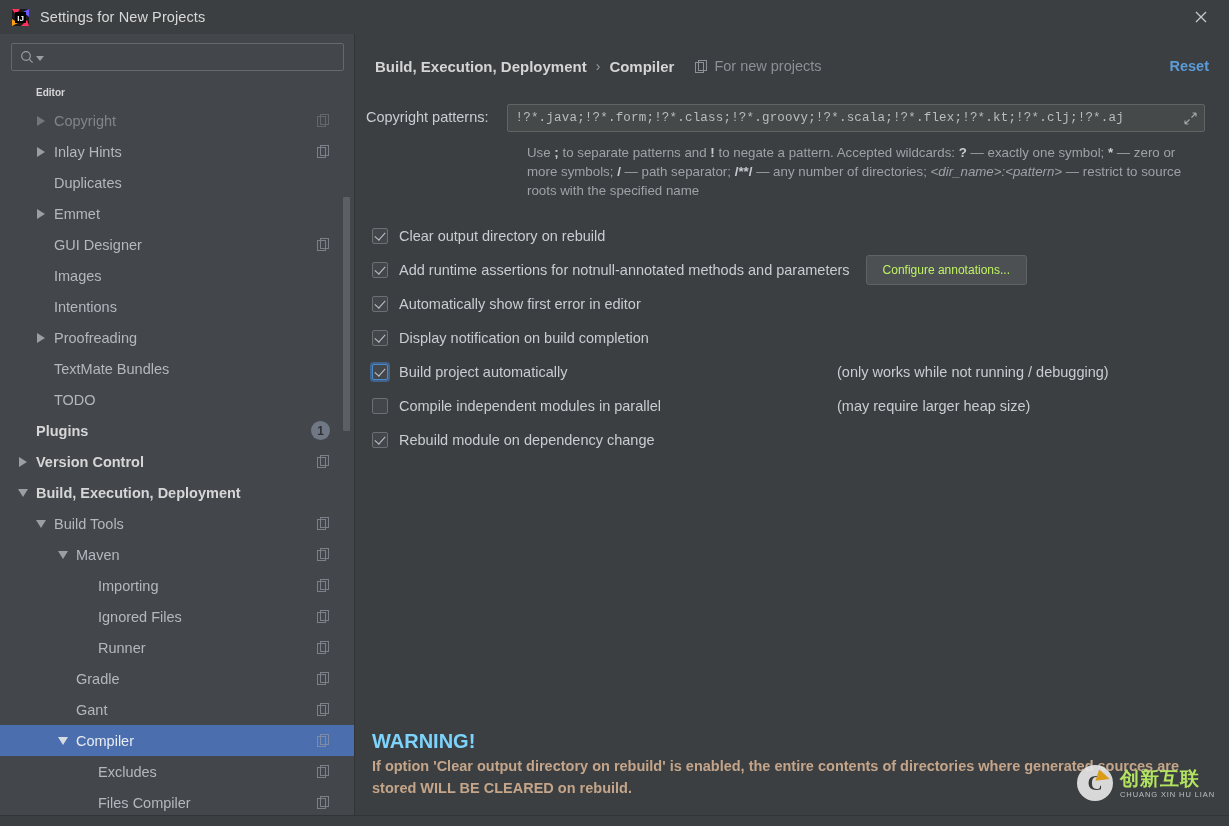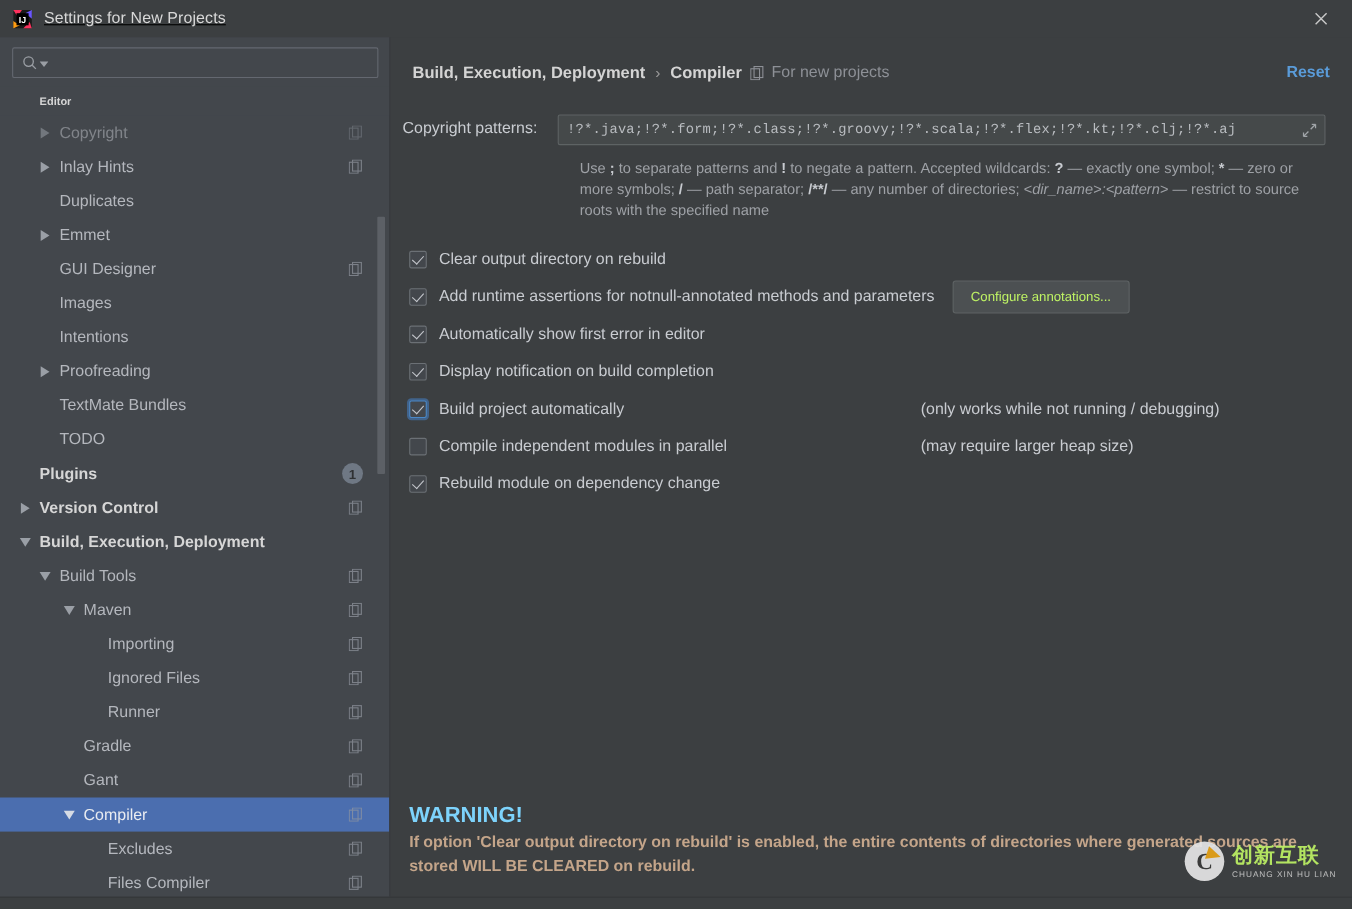--- a/index.html
+++ b/index.html
@@ -20,21 +20,20 @@
 
   
   .titlebar {
     height: 34px;
     min-height: 34px;
     background: #3c3f41;
     display: flex;
     align-items: center;
     padding-left: 12px;
     position: relative;
-    text-decoration: underline;
   }
   .app-logo {
     width: 17px; height: 17px;
     margin-right: 11px;
     position: relative;
     flex: none;
   }
   .title-text {
     font-size: 14.5px;
     color: #d8d8d8;
@@ -203,21 +202,21 @@
     color: #d4d4d4;
   }
   .crumb-sep {
     margin: 0 9px;
     color: #9a9a9a;
     font-size: 14px;
   }
   .for-new {
     display: flex;
     align-items: center;
-    margin-left: 8px;
+    margin-left: 21px;
     color: #8d9096;
     font-size: 14.5px;
   }
   .for-new svg { margin-right: 6px; display:block; }
   .reset-link {
     margin-left: auto;
     color: #5a9bd8;
     font-size: 14.5px;
     font-weight: bold;
     cursor: pointer;

